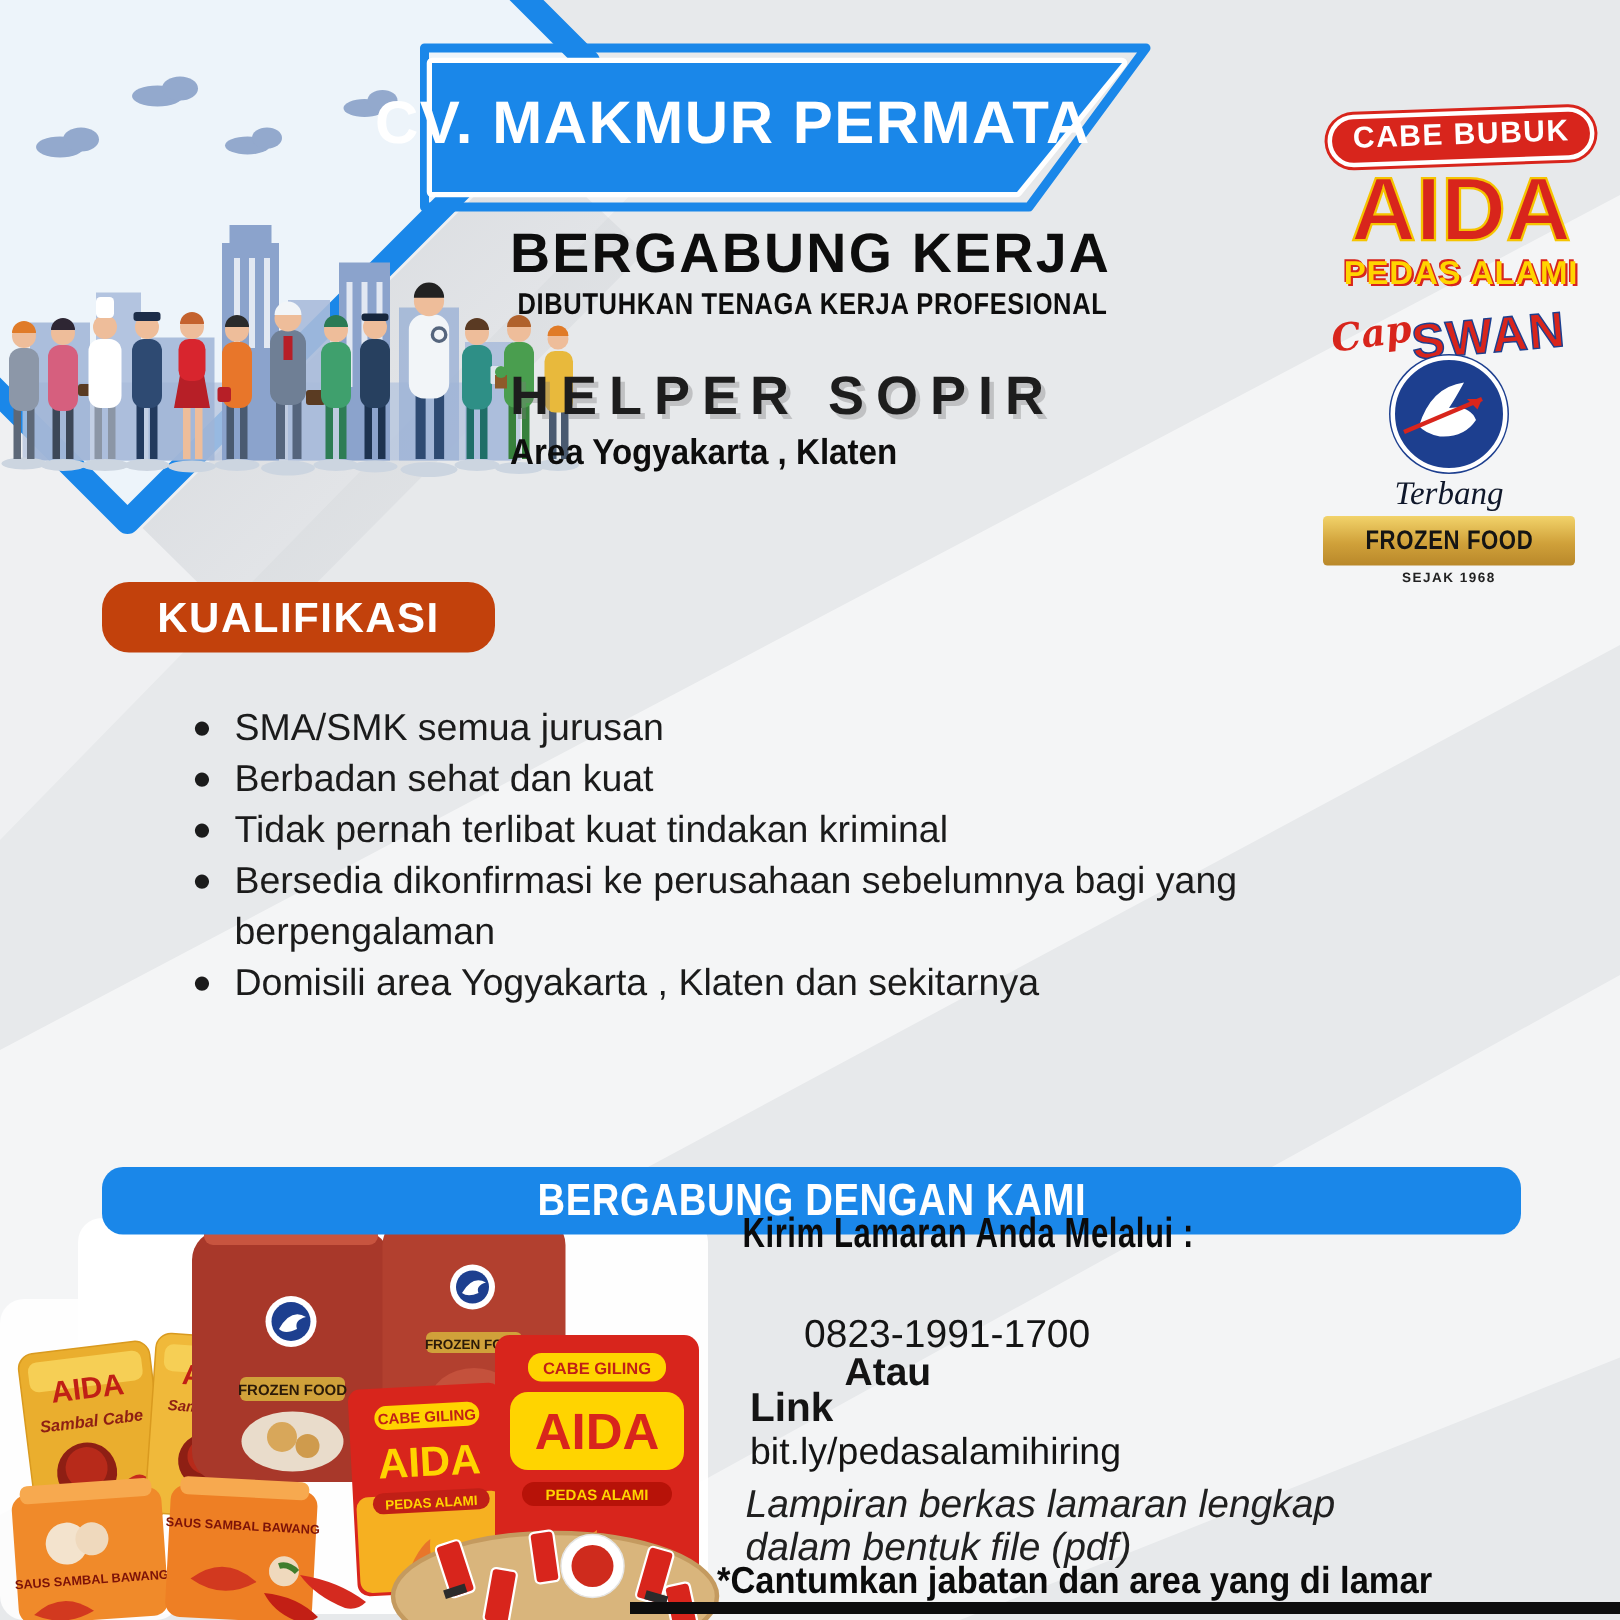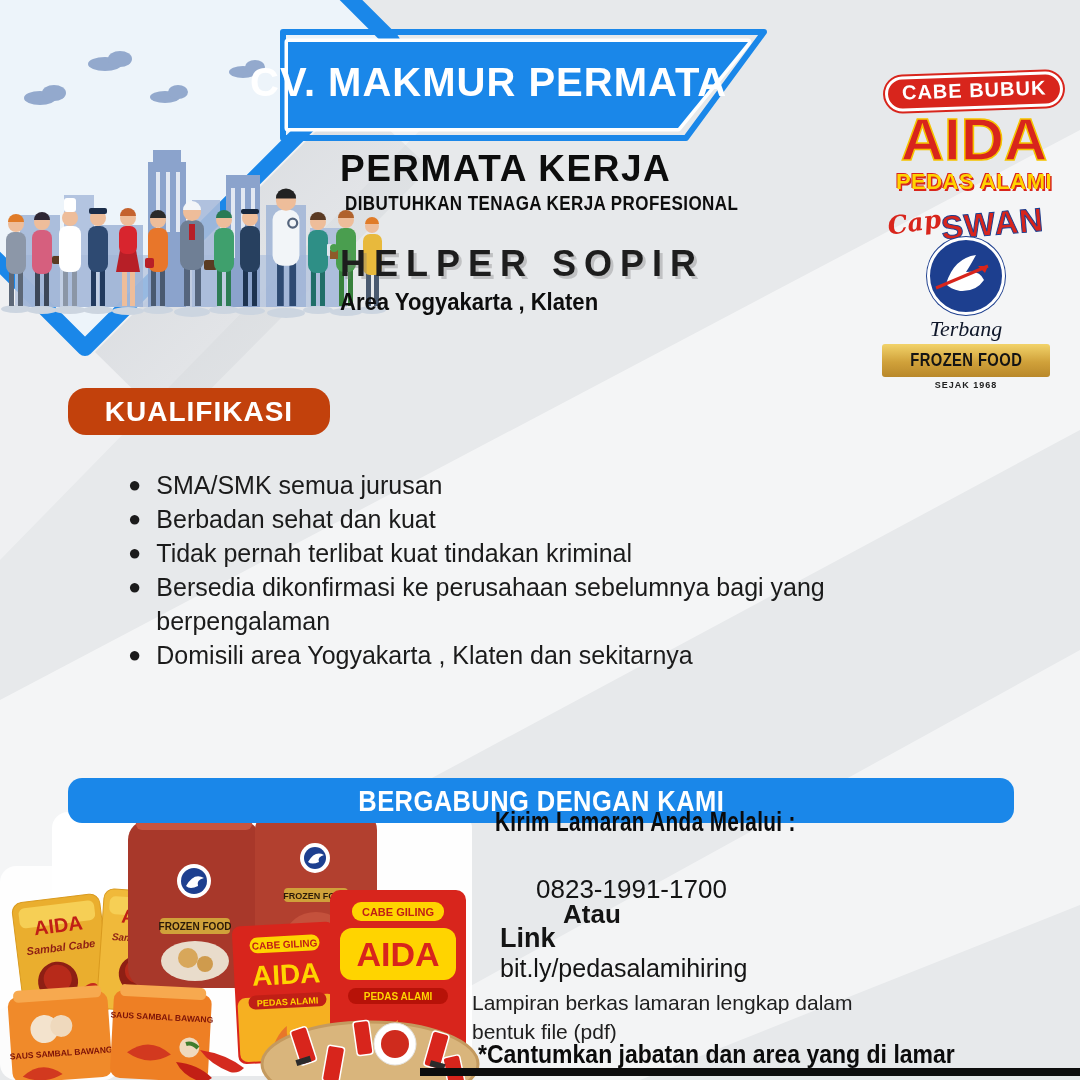--- a/index.html
+++ b/index.html
@@ -120,21 +120,21 @@
   
   .contact-heading {
     left:495px; top:806px; font-size:28px; font-weight:900; color:#0b0b0b;
     transform:scaleX(.74); transform-origin:left top; white-space:nowrap; letter-spacing:.5px;
   }
   .whatsapp-label { left:497px; top:840px; font-size:30px; font-weight:800; white-space:nowrap; }
   .whatsapp-number { left:497px; top:874px; font-size:26px; white-space:nowrap;margin-left:39px; }
   .atau-text { left:563px; top:899px; font-size:26px; font-weight:800; white-space:nowrap; }
   .link-label { left:500px; top:923px; font-size:27px; font-weight:800; white-space:nowrap; }
   .link-url { left:500px; top:954px; font-size:25px; white-space:nowrap; }
-  .attachment-note { left:472px; top:988px; width:425px; font-size:21px; line-height:29px; color:#202020; }
+  .attachment-note { left:497px; top:988px; width:425px; font-size:26px; line-height:29px; color:#202020;font-style:italic; }
   .footnote {
     left:478px; top:1040px; font-size:25px; font-weight:800; color:#0b0b0b;
     transform:scaleX(.92); transform-origin:left top; white-space:nowrap;
   }
   .footnote-underline { left:420px; top:1068px; width:660px; height:8px; background:#0d0d0d; }
 </style>
 </head>
 <body>
 
 <div class="poster">
@@ -414,21 +414,21 @@
           <rect x="430" y="256" width="15" height="6" transform="rotate(16 437 259)"></rect>
         </g>
       <path d="M200 244 q26 4 44 18 q-6 6 -14 4 q-20 -8 -30 -22" fill="#d42a1f"></path>
       <path d="M176 256 q22 2 36 16 q-8 6 -16 2 q-14 -6 -20 -18" fill="#c21f15"></path>
       <path d="M198 242 q-6 -6 -12 -4" stroke="#3f7d2c" stroke-width="4" fill="none"></path>
     </g>
   </svg>
 
   <div class="abs company-name">CV. MAKMUR PERMATA</div>
 
-  <div class="abs headline">PERMATA KERJA</div>
+  <div class="abs headline">BERGABUNG KERJA</div>
   <div class="abs subheadline">DIBUTUHKAN TENAGA KERJA PROFESIONAL</div>
   <div class="abs position-title">HELPER SOPIR</div>
   <div class="abs area-text">Area Yogyakarta , Klaten</div>
 
   <div class="abs aida-logo">
     <div class="aida-badge">CABE BUBUK</div>
     <div class="aida-name">AIDA</div>
     <div class="aida-tagline">PEDAS ALAMI</div>
   </div>
 

